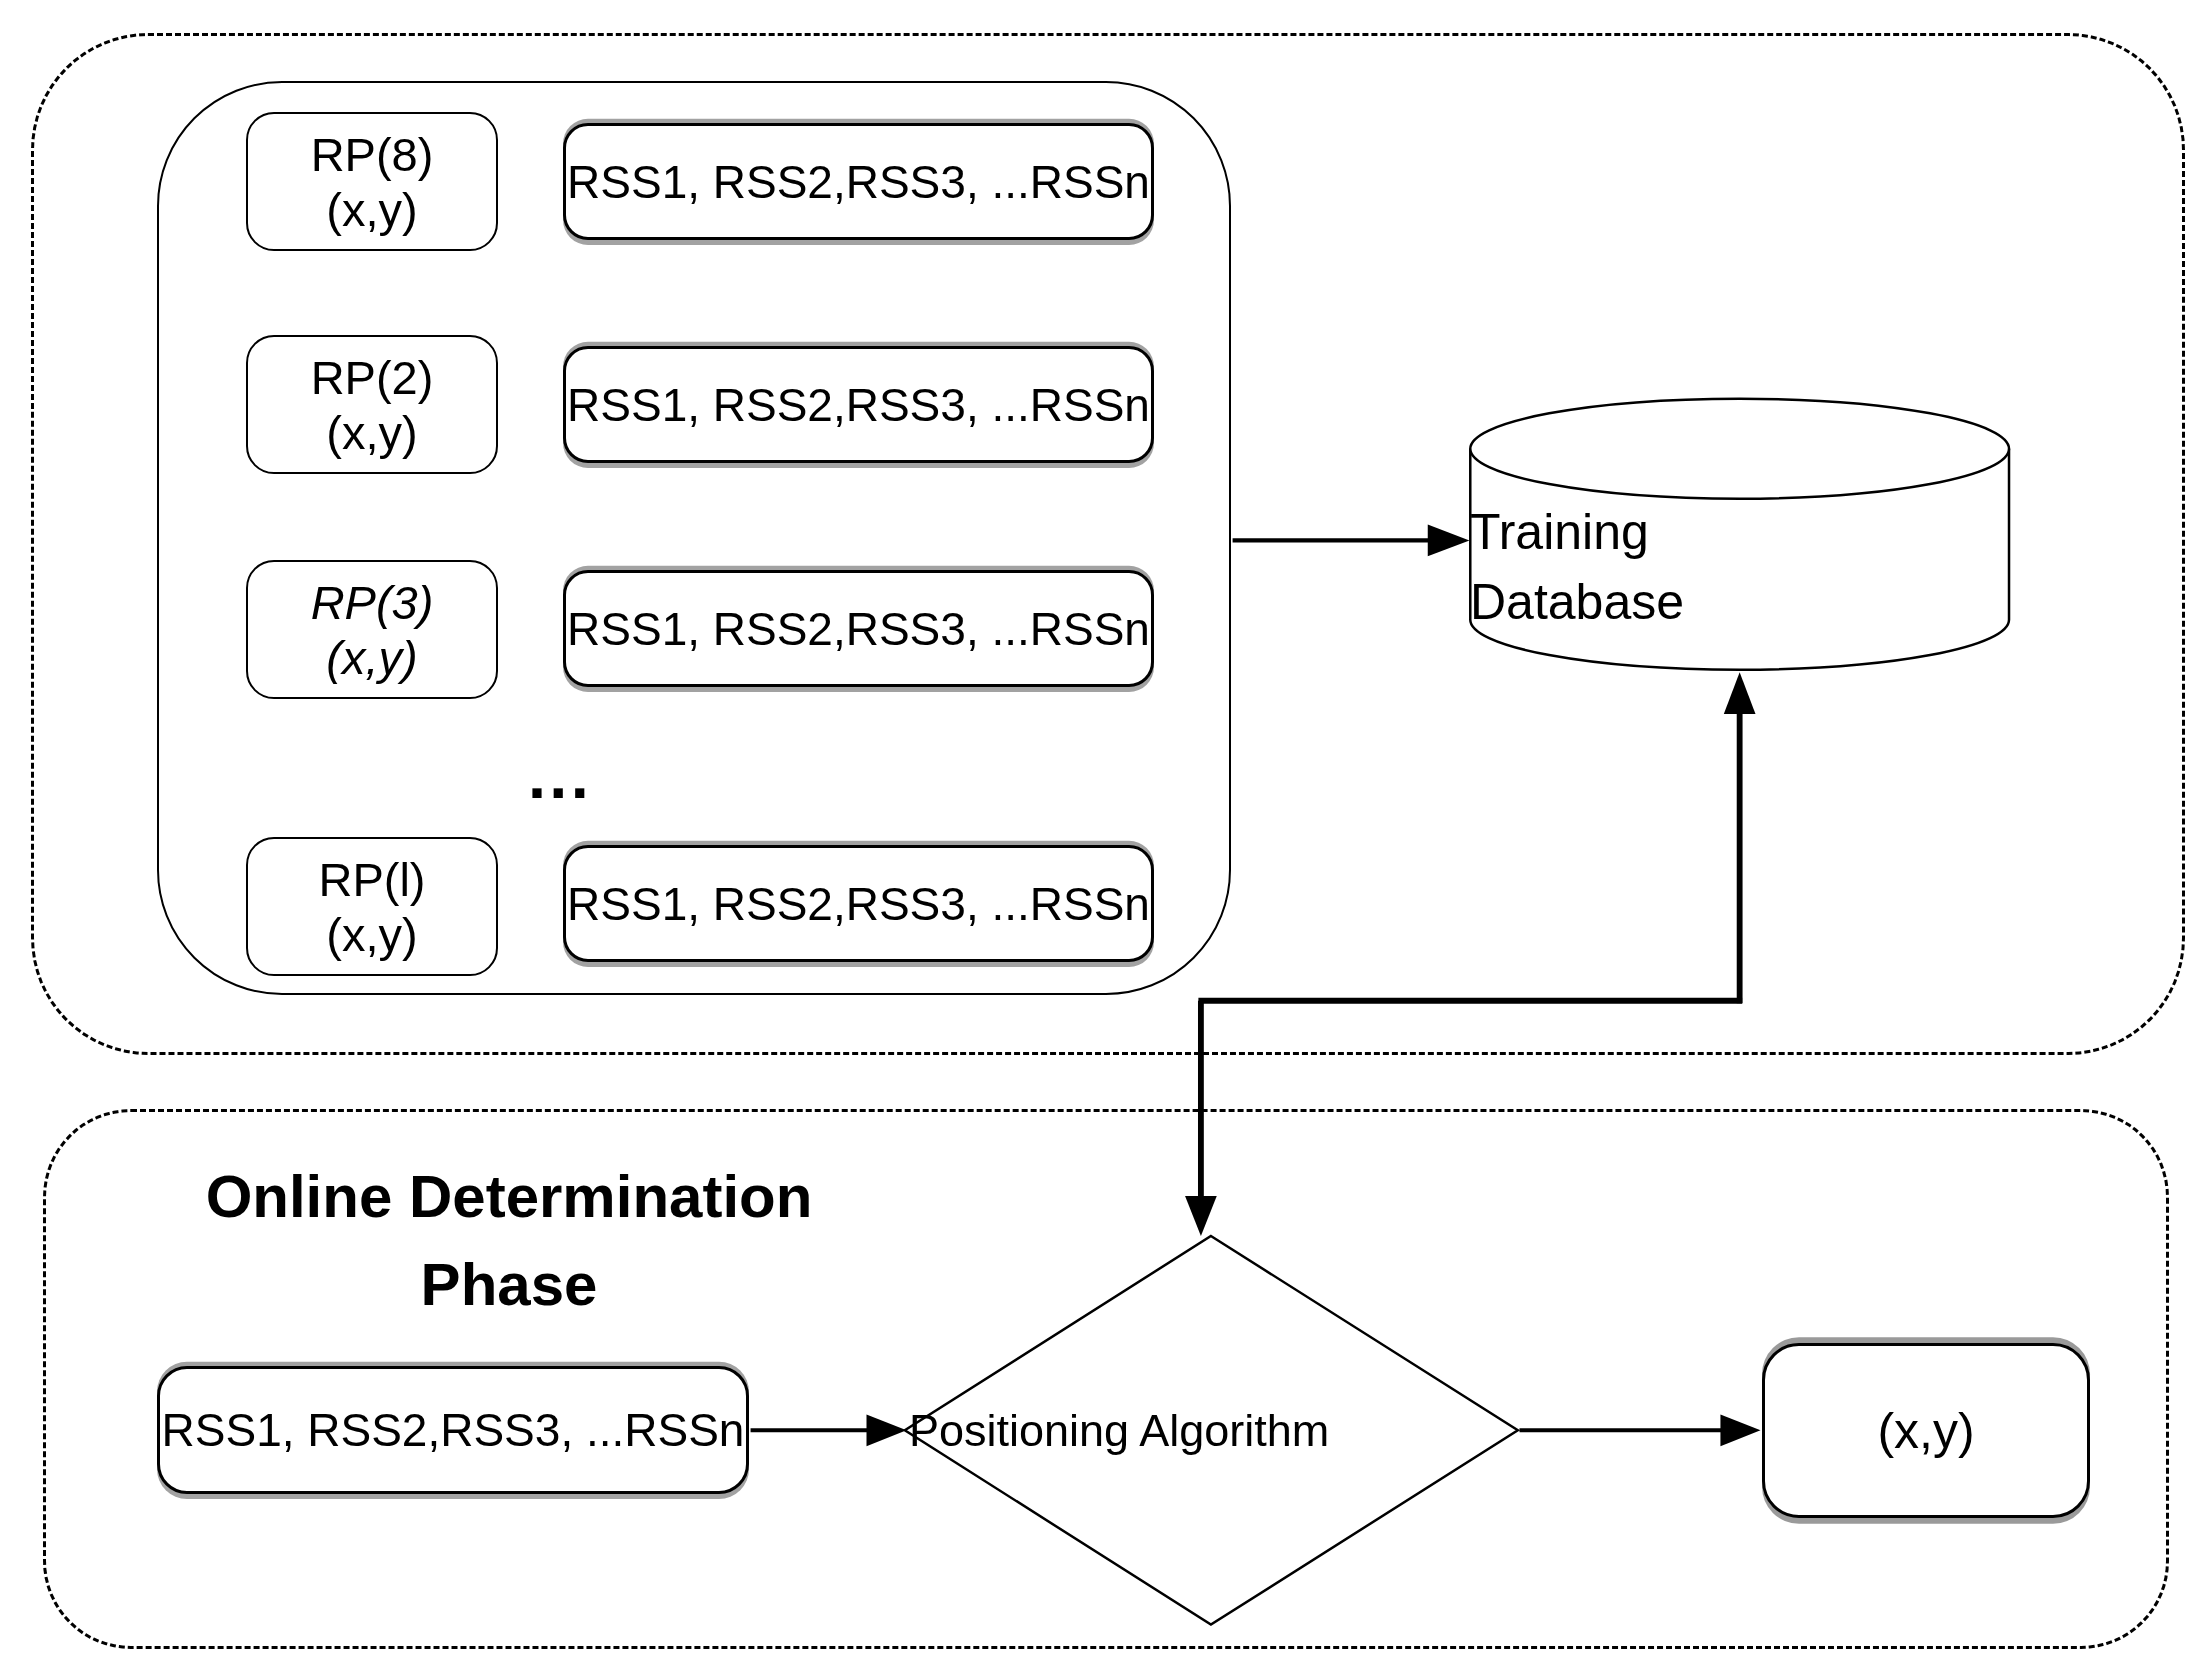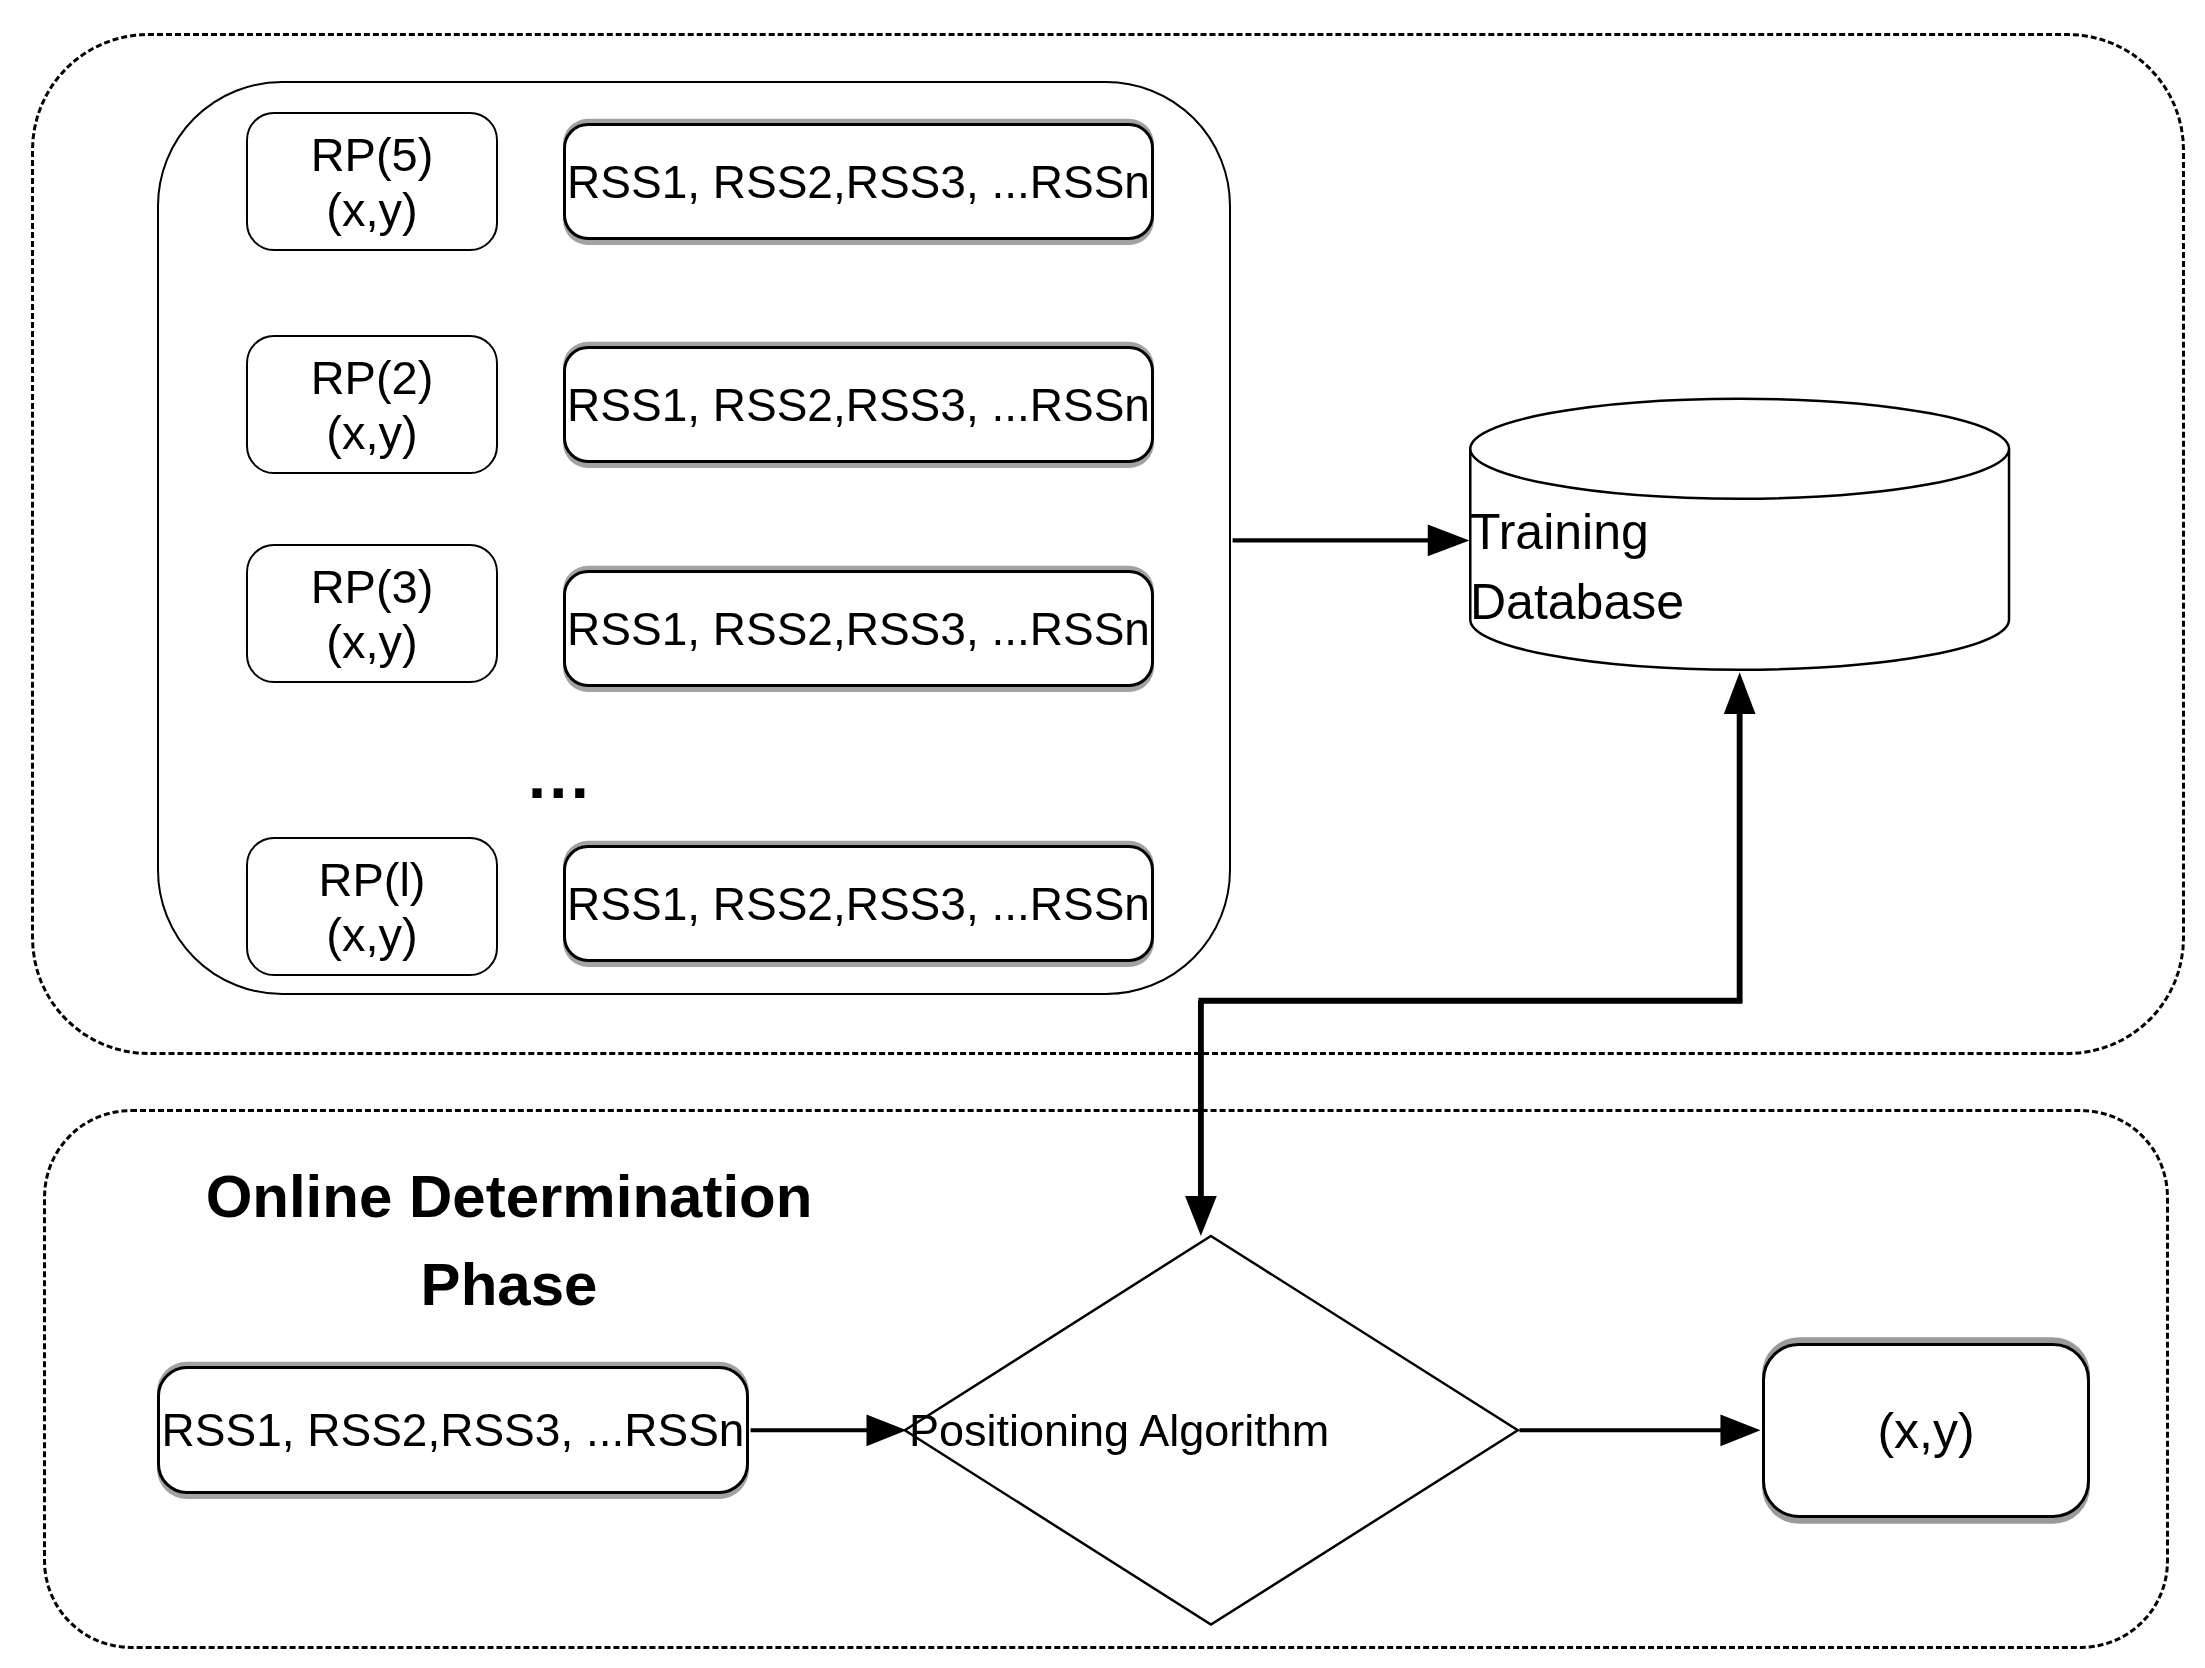--- a/index.html
+++ b/index.html
@@ -51,21 +51,21 @@
   }
   .rss-box {
     left: 563px; width: 591px; height: 117px;
     border-width: 3.3px;
     border-radius: 25px;
     font-size: 46px;
     box-shadow: 0 -4.2px 0 #a2a2a2, 0 5px 0 #a2a2a2;
   }
   #rp-1 { top: 112px; }  #rss-1 { top: 123px; }
   #rp-2 { top: 335px; text-align: right; }  #rss-2 { top: 346px; }
-  #rp-3 { top: 544px; }  #rss-3 { top: 570px; }
+  #rp-3 { top: 560px; font-style: italic; }  #rss-3 { top: 570px; }
   #rp-4 { top: 837px; } #rss-4 { top: 845px; }
 
   #ellipsis {
     position: absolute;
     left: 510px; top: 734px; width: 100px; height: 83px;
     font-size: 65px; font-weight: bold;
     text-align: center; line-height: 83px;
     letter-spacing: 3.3px;
   }
 
@@ -141,21 +141,21 @@
       <line x1="1822" y1="1715" x2="2067" y2="1715" stroke="#000" stroke-width="5"></line>
       <polygon points="2111,1715 2063,1696 2063,1734" fill="#000"></polygon>
     </g>
   </svg>
 
   <div id="offline-phase" class="phase-container"></div>
 
   <div id="fingerprint-container"></div>
 
   <div id="rp-1" class="box rp-box">
-    <span>RP(5)</span>
+    <span>RP(8)</span>
     <span>(x,y)</span>
   </div>
   <div id="rss-1" class="box rss-box">
     <span>RSS1, RSS2,RSS3, ...RSSn</span>
   </div>
 
   <div id="rp-2" class="box rp-box">
     <span>RP(2)</span>
     <span>(x,y)</span>
   </div>

